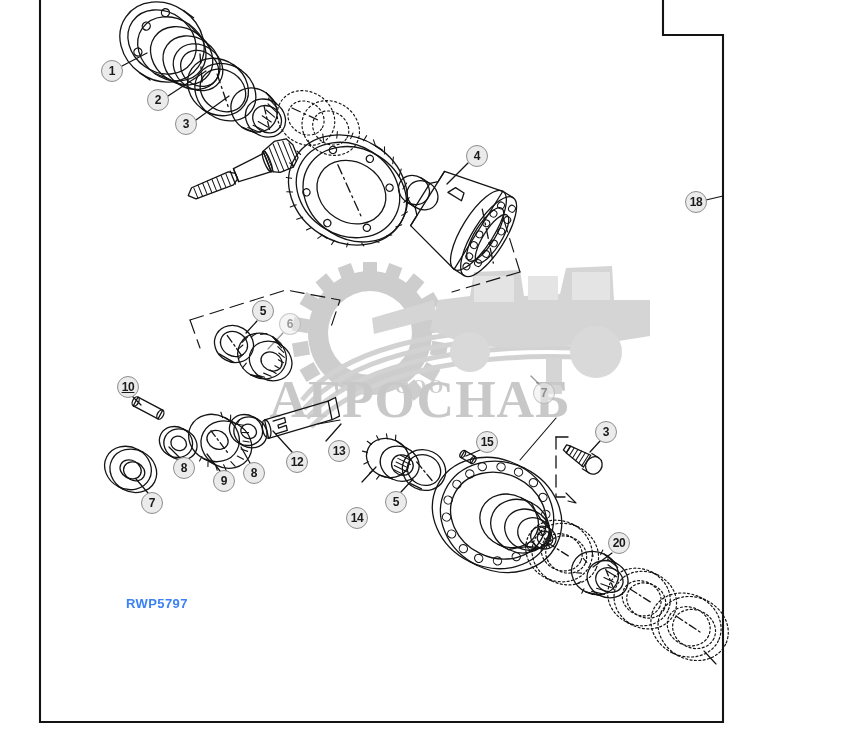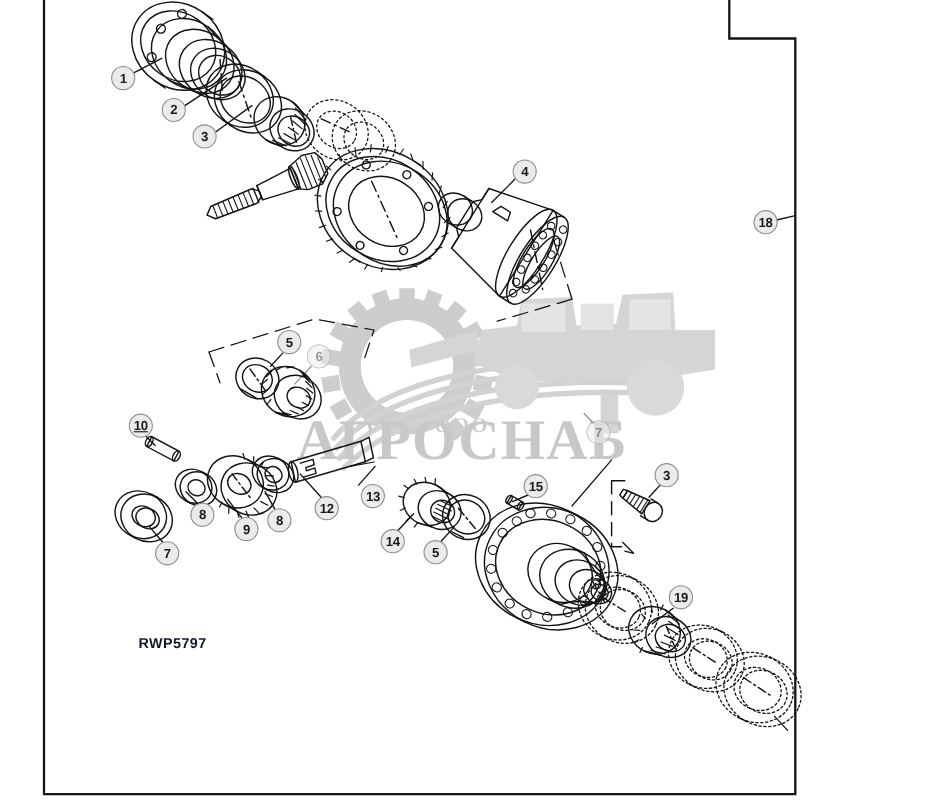--- a/index.html
+++ b/index.html
@@ -53,26 +53,26 @@
   .callout.faint {
     background: rgba(236,236,236,0.55);
     border-color: rgba(150,150,150,0.45);
     color: rgba(60,60,60,0.5);
   }
 
   
   #drawing-code {
     position: absolute;
     left: 126px;
-    top: 577px;
+    top: 596px;
     font-family: "Liberation Sans", sans-serif;
     font-size: 13px;
     font-weight: bold;
     letter-spacing: 0.4px;
-    color: #0f172a;
+    color: #3b82f6;
   }
 
   
   .wm-ooo {
     font-family: "Liberation Serif", serif;
     font-size: 19px;
     font-weight: bold;
     letter-spacing: 2px;
     fill: #c9c9c9;
   }
@@ -516,25 +516,25 @@
     <div class="callout" style="left:263px; top:311px;">5</div>
     <div class="callout faint" style="left:290px; top:324px;">6</div>
     <div class="callout faint" style="left:544px; top:393px;">7</div>
     <div class="callout" style="left:128px; top:387px;text-decoration:underline;">10</div>
     <div class="callout" style="left:297px; top:462px;text-align:center;">12</div>
     <div class="callout" style="left:339px; top:451px;">13</div>
     <div class="callout" style="left:254px; top:473px;">8</div>
     <div class="callout" style="left:224px; top:481px;">9</div>
     <div class="callout" style="left:184px; top:468px;">8</div>
     <div class="callout" style="left:152px; top:503px;">7</div>
-    <div class="callout" style="left:357px; top:492px;">14</div>
+    <div class="callout" style="left:357px; top:518px;">14</div>
     <div class="callout" style="left:396px; top:502px;">5</div>
     <div class="callout" style="left:487px; top:442px;">15</div>
     <div class="callout" style="left:606px; top:432px;">3</div>
-    <div class="callout" style="left:619px; top:543px;">19</div>
+    <div class="callout" style="left:619px; top:543px;">20</div>
     <div class="callout" style="left:696px; top:202px;">18</div>
   </div>
 
   <div class="layer" id="code-layer">
     <div id="drawing-code">RWP5797</div>
   </div>
 
 </div>
 
 </body></html>

